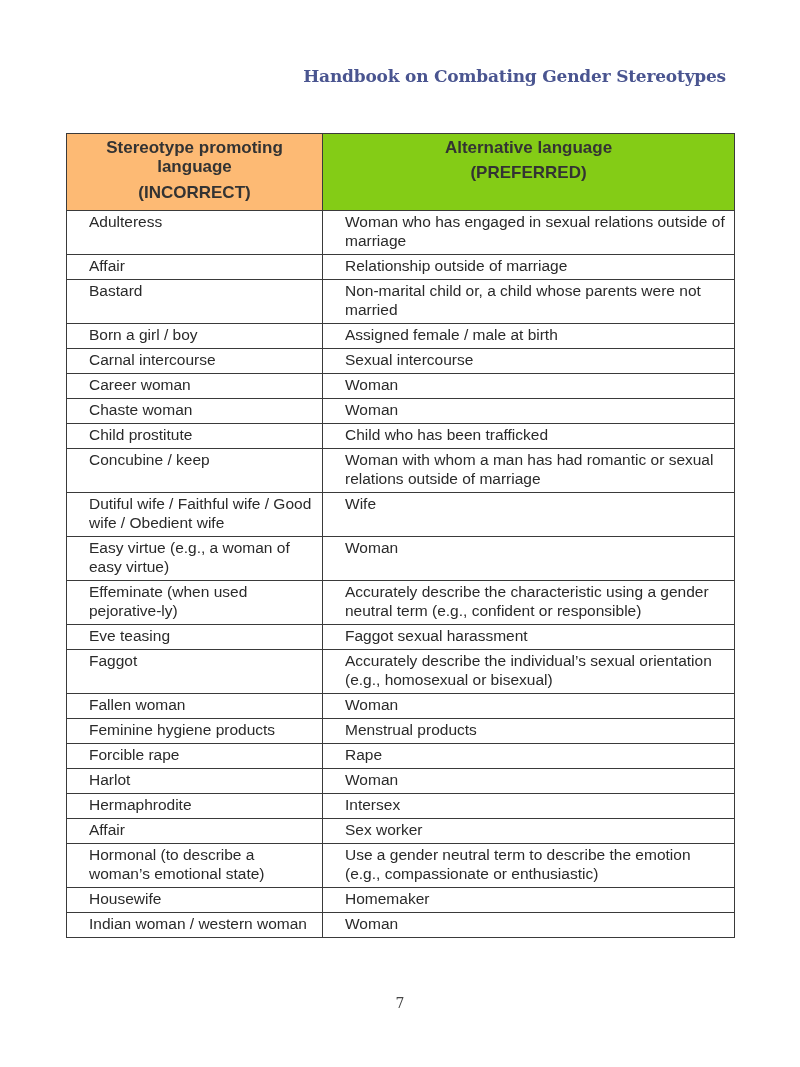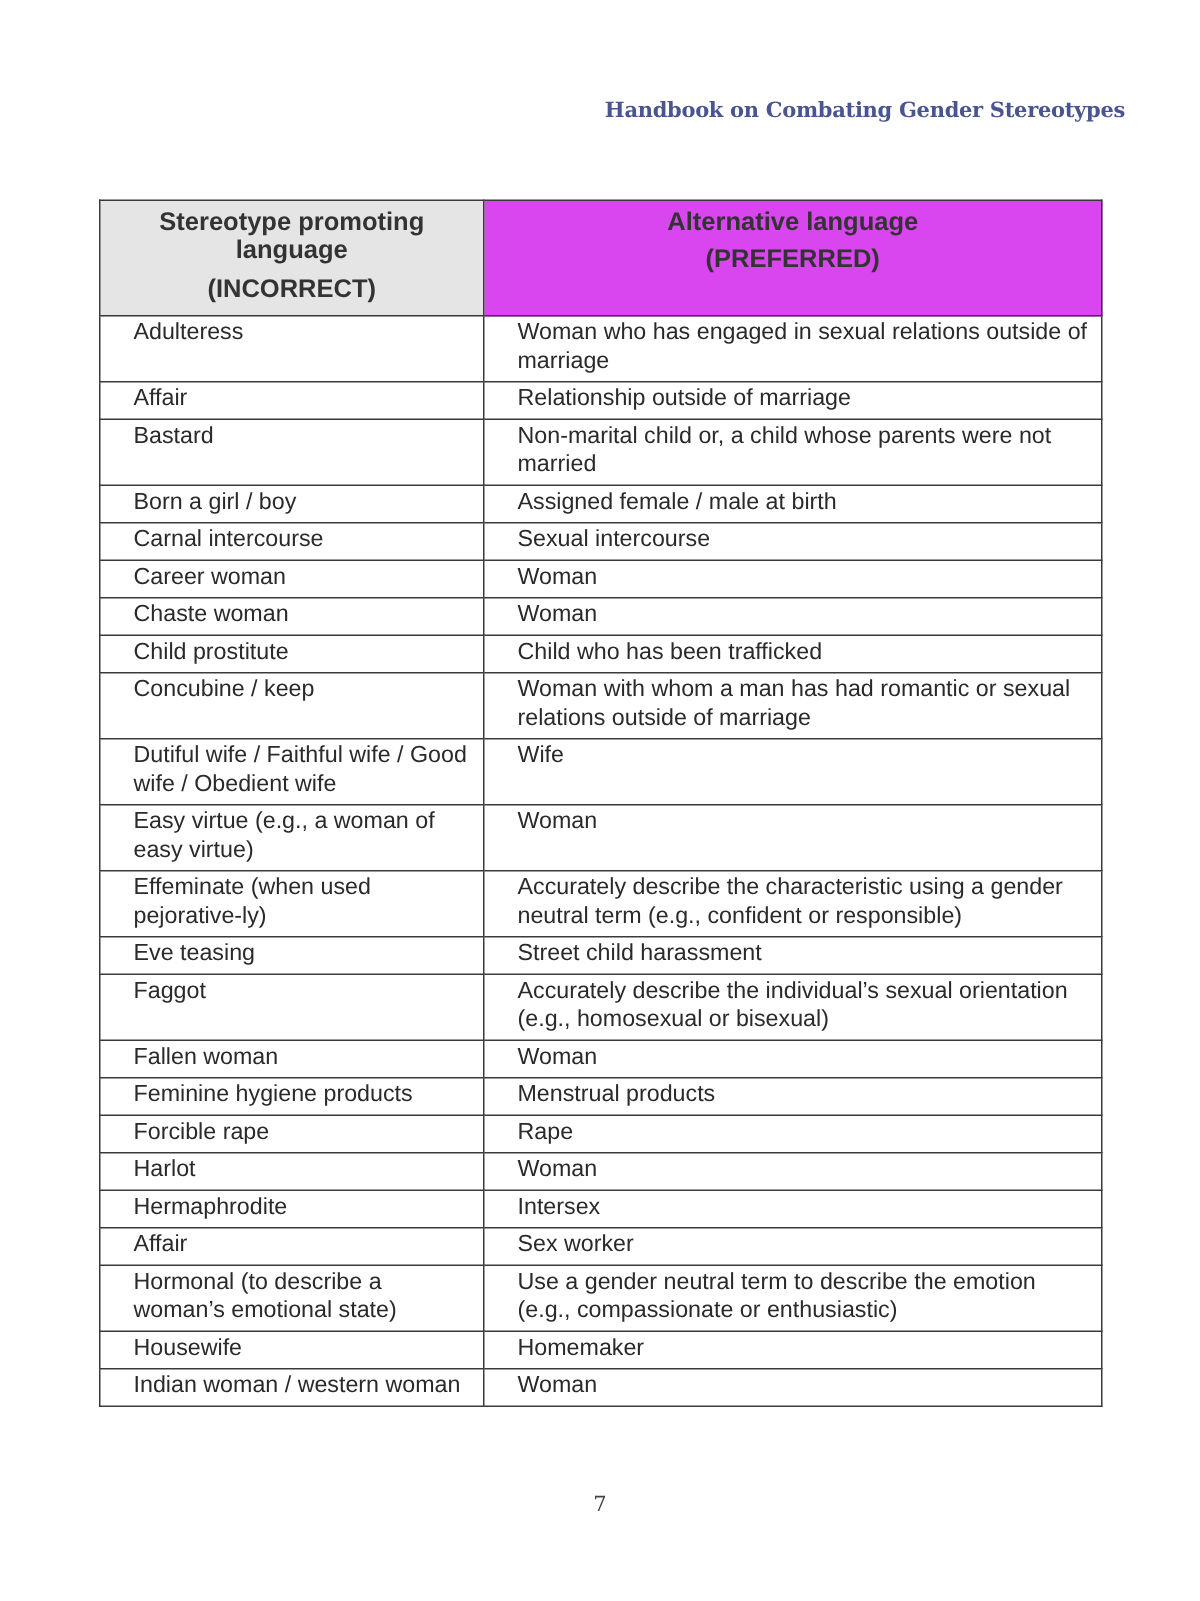--- a/index.html
+++ b/index.html
@@ -1,41 +1,41 @@
 <!DOCTYPE html>
 <html><head>
 <meta charset="utf-8">
 <style>
   html, body { margin: 0; padding: 0; background: #ffffff; }
   body { width: 800px; height: 1067px; position: relative; overflow: hidden; }
   .running-header {
-    position: absolute; right: 50px; top: 66px;
+    position: absolute; right: 74px; top: 66px;
     font-family: "DejaVu Serif", "Liberation Serif", serif;
-    font-weight: bold; font-size: 14px; color: #4a5590;
+    font-weight: bold; font-size: 17px; color: #4a5590;
     letter-spacing: -0.2px;
   }
   table.terms {
     position: absolute; left: 66px; top: 133px;
     width: 668px; border-collapse: collapse;
     font-family: "Liberation Sans", "DejaVu Sans", sans-serif;
     font-size: 15.5px; color: #2a2a2a;
     table-layout: fixed;
   }
   table.terms col.c1 { width: 256px; }
   table.terms col.c2 { width: 412px; }
   table.terms th, table.terms td {
     border: 1.3px solid #3a3a3a;
   }
   table.terms th {
     height: 72px; vertical-align: top; padding: 4px 6px 0 6px;
     font-weight: bold; font-size: 17px; color: #333333; text-align: center;
     line-height: 19px;
   }
-  th.incorrect { background: #e5e5e5; }
-  th.preferred { background: #d946ef; }
+  th.incorrect { background: #fdba74; }
+  th.preferred { background: #84cc16; }
   th .sub { display: block; margin-top: 7px; }
   th.preferred .sub { margin-top: 6px; }
   table.terms td {
     vertical-align: top; padding: 1px 6px 3px 22px;
     line-height: 19px;
   }
   tr.single td { height: 20px; }
   tr.double td { height: 39px; }
   .page-number {
     position: absolute; left: 0; width: 800px; top: 995px; text-align: center;
@@ -108,21 +108,21 @@
     <tr class="double">
         <td>Easy virtue (e.g., a woman of easy virtue)</td>
         <td>Woman</td>
       </tr>
     <tr class="double">
         <td>Effeminate (when used pejorative-ly)</td>
         <td>Accurately describe the characteristic using a gender neutral term (e.g., confident or responsible)</td>
       </tr>
     <tr class="single">
         <td>Eve teasing</td>
-        <td>Street child harassment</td>
+        <td>Faggot sexual harassment</td>
       </tr>
     <tr class="double">
         <td>Faggot</td>
         <td>Accurately describe the individual’s sexual orientation (e.g., homosexual or bisexual)</td>
       </tr>
     <tr class="single">
         <td>Fallen woman</td>
         <td>Woman</td>
       </tr>
     <tr class="single">

